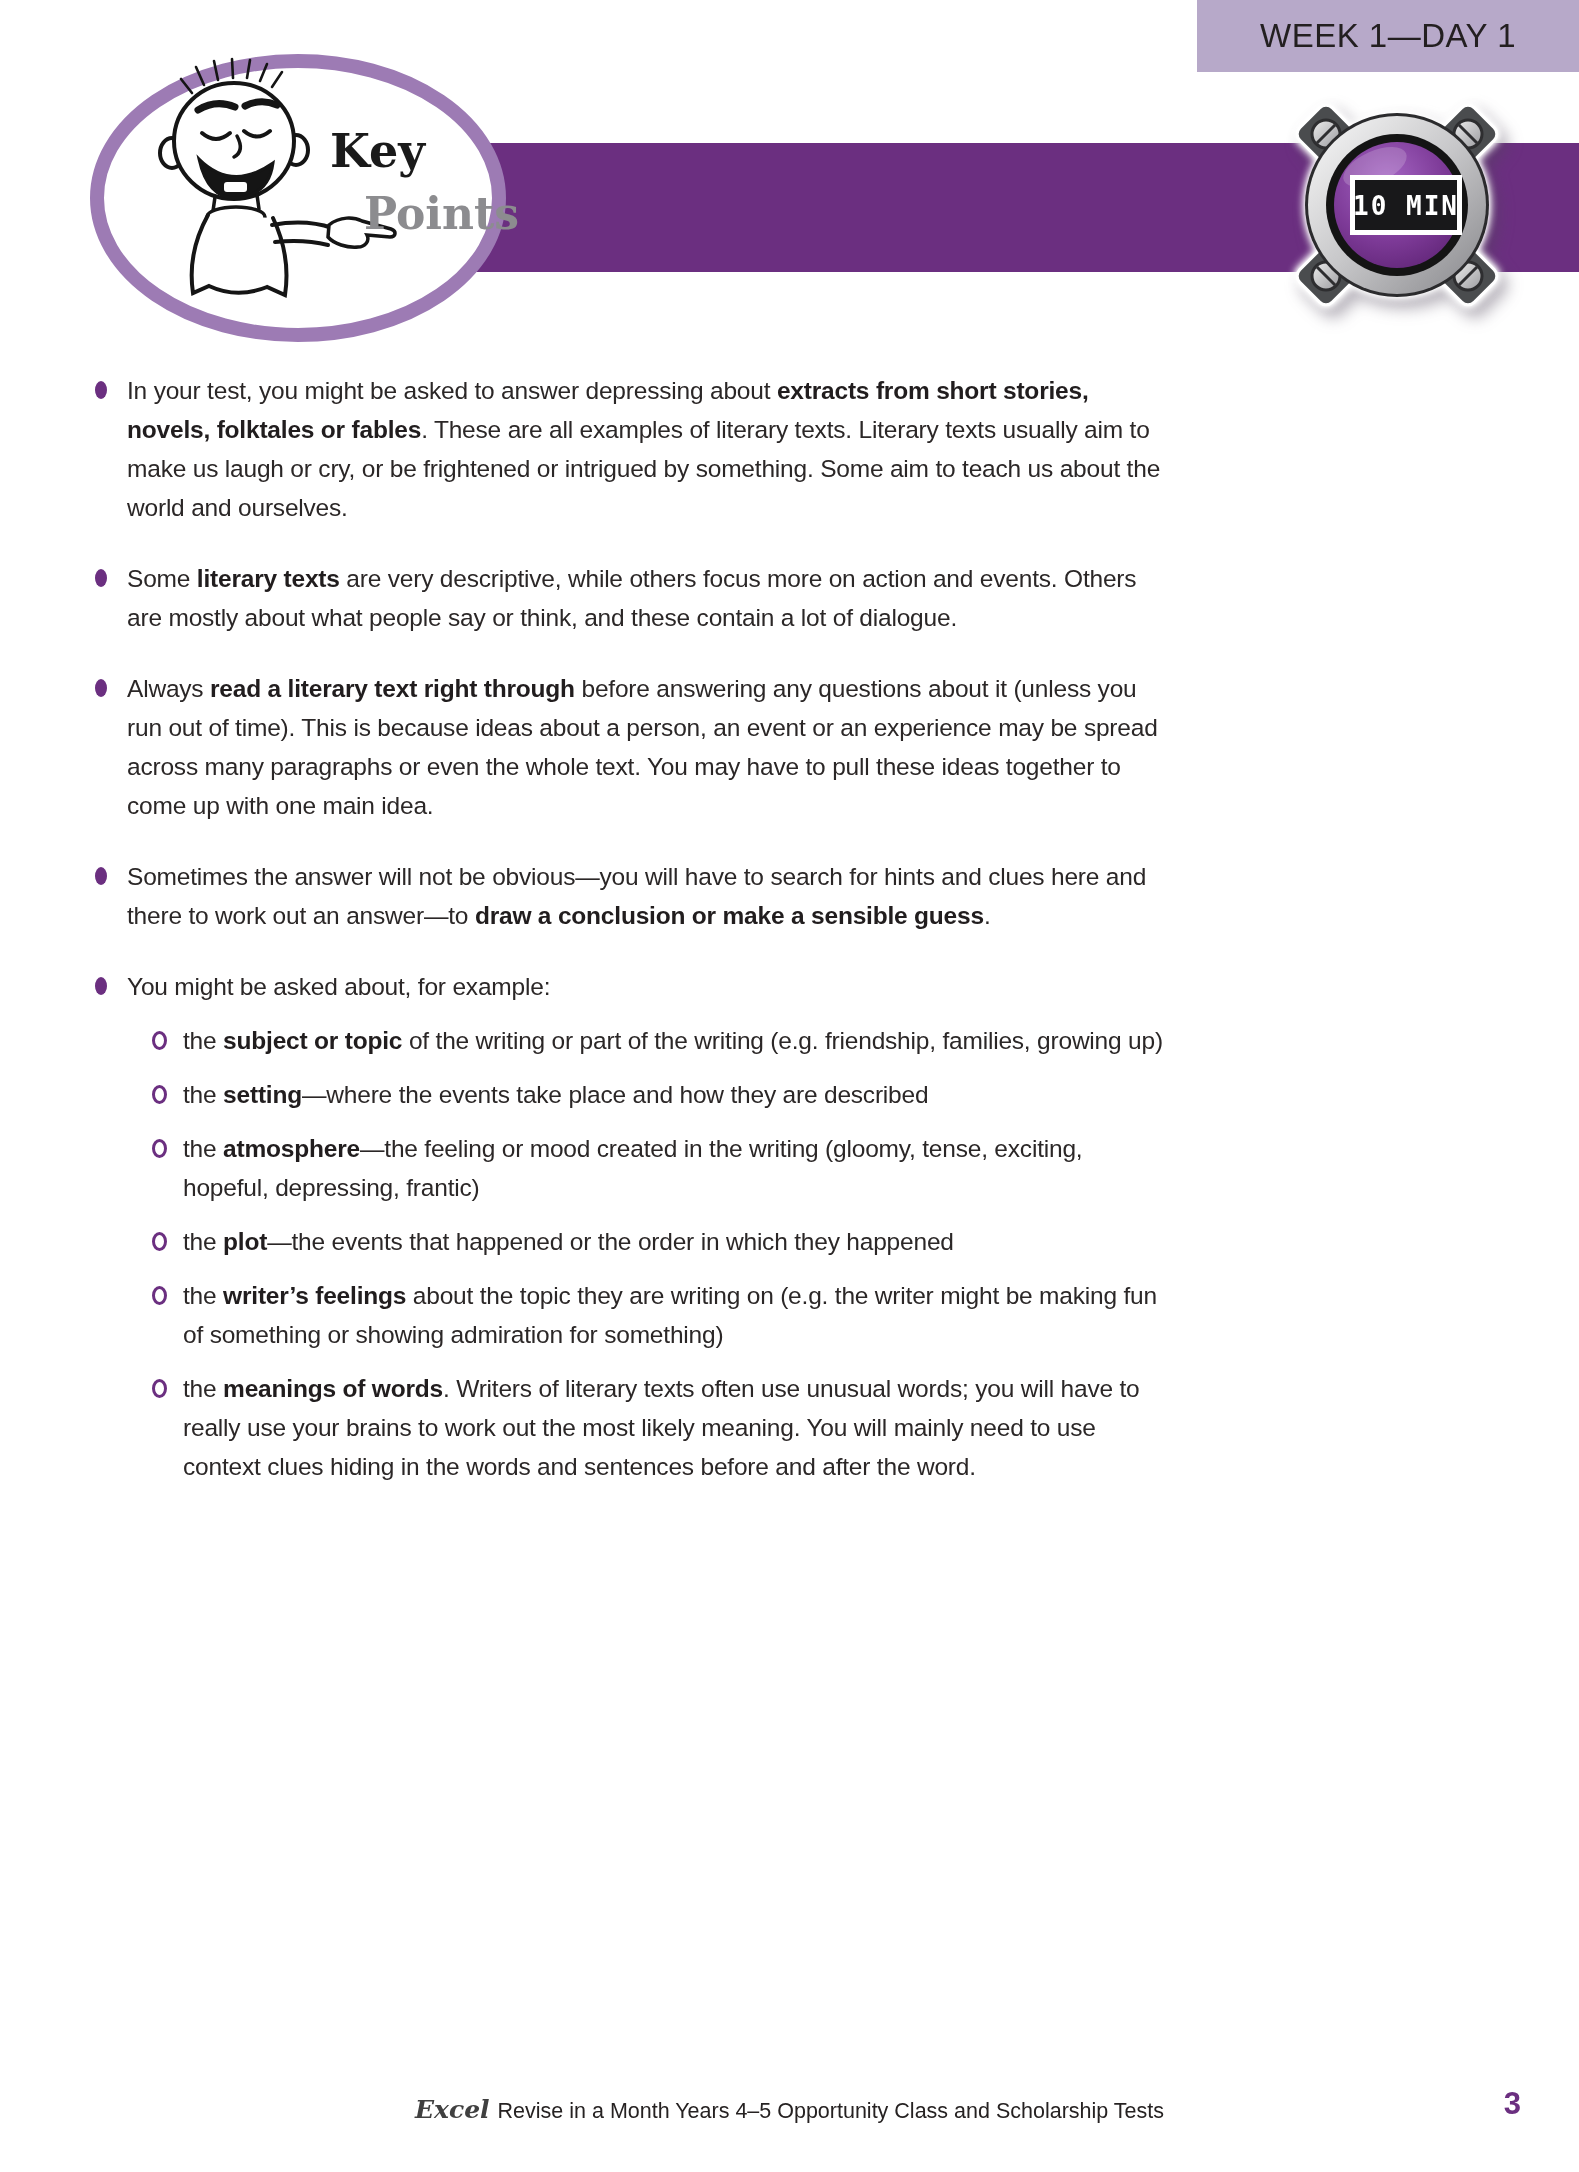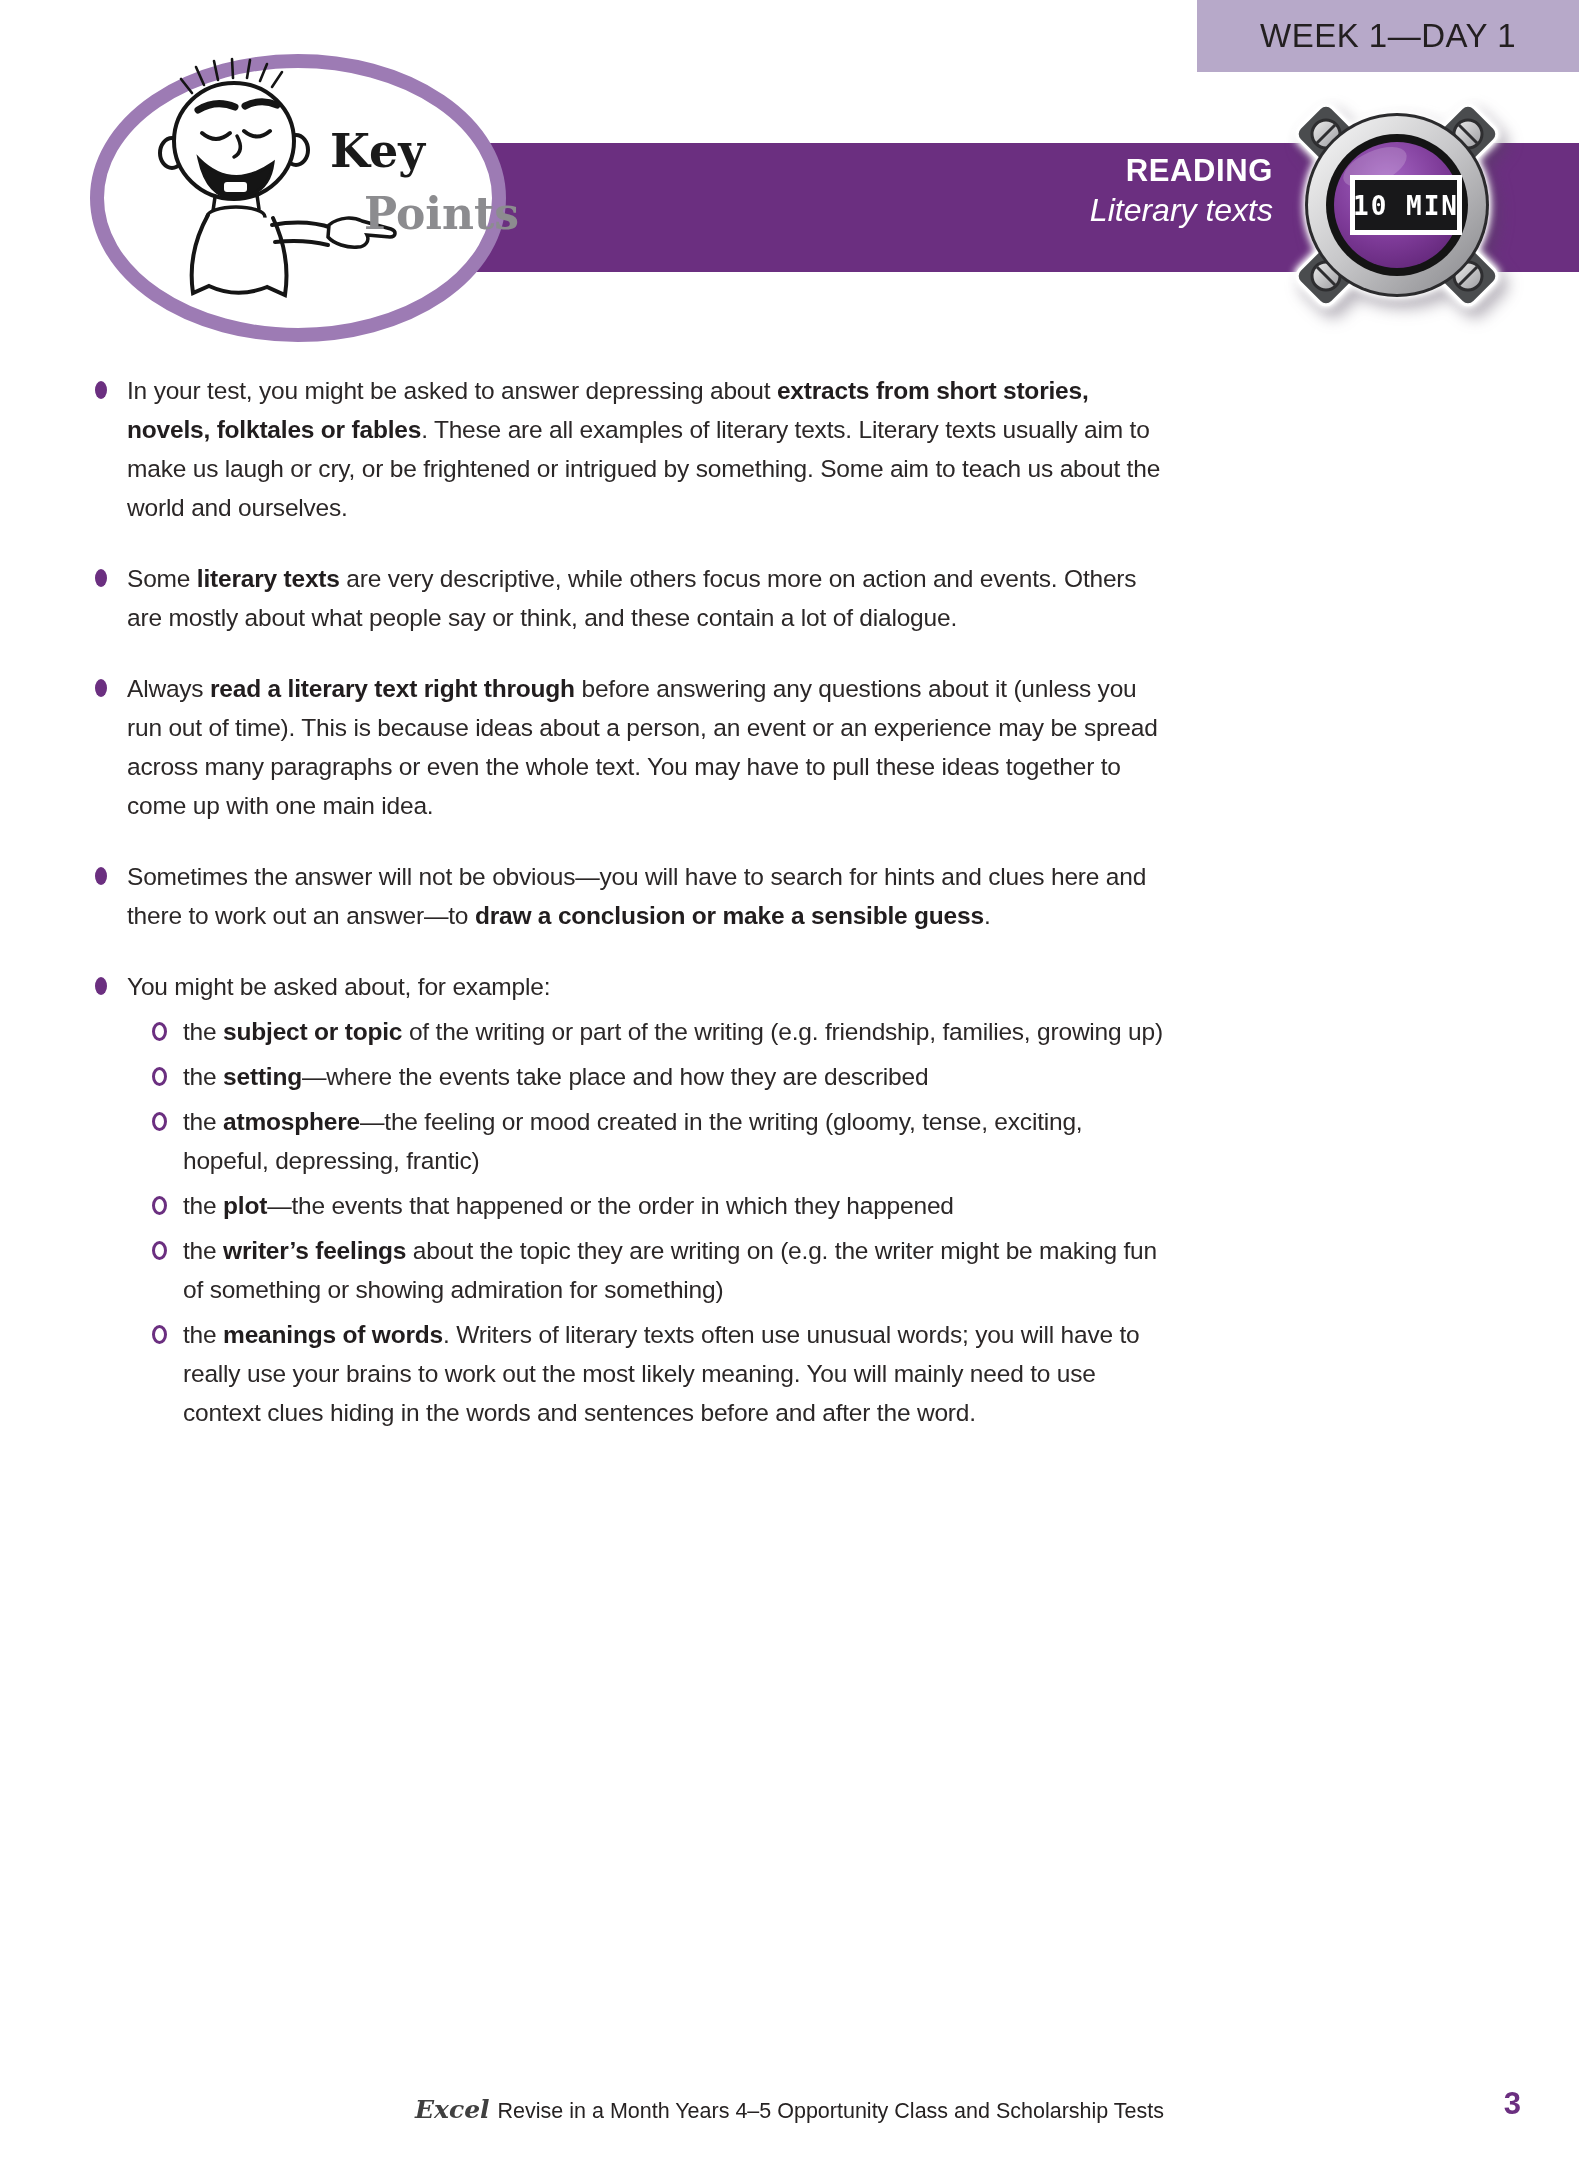--- a/index.html
+++ b/index.html
@@ -27,21 +27,21 @@
              filter:drop-shadow(0 0 4px #fff) drop-shadow(0 0 2px #fff) drop-shadow(7px 9px 7px rgba(80,70,90,.40))}
   .stopwatch text{font-family:"DejaVu Sans Mono","Liberation Mono",monospace;font-weight:700;
                   text-transform:uppercase;letter-spacing:2px}
 
   
   .content{position:absolute;left:95px;top:371px;width:1075px;color:#2b2727;
            font-size:24.5px;line-height:39px;letter-spacing:-0.2px}
   .item{display:flex;align-items:flex-start}
   .item.bullet{margin-top:32px}
   .item.bullet:first-child{margin-top:0}
-  .item.sub{margin-top:6px;padding-left:57px}
+  .item.sub{margin-top:15px;padding-left:57px}
   .marker{flex:none}
   .item.bullet .marker{width:12px;height:18px;border-radius:50%;background:#6b2f80;margin:10px 20px 0 0}
   .item.sub .marker{width:9px;height:13px;border-radius:50%;border:3.5px solid #6b2f80;
                     background:transparent;margin:10px 16px 0 0}
   .txt b{font-weight:700;color:#211d1e}
 
   
   .footer{position:absolute;top:2095px;left:0;width:100%;text-align:center;
           font-size:21.5px;color:#262222}
   .footer .brand{font-family:"DejaVu Serif","Liberation Serif",serif;font-style:italic;
@@ -52,24 +52,20 @@
 <body>
 
 <div class="page">
 
   <div class="week-banner">
     <span>WEEK 1—DAY 1</span>
   </div>
 
   <div class="title-banner"></div>
 
-  <div class="title-text">
-    <div class="title-subject">READING</div>
-    <div class="title-topic">Literary texts</div>
-  </div>
 
   <div class="logo">
     <svg width="424" height="290" viewBox="0 0 424 290">
       <ellipse cx="212" cy="145" rx="201" ry="137" fill="#ffffff" stroke="#9d7bb4" stroke-width="14"></ellipse>
       <g stroke="#151515" fill="none" stroke-linecap="round" stroke-width="3.5">
 
         <g stroke-width="2.6">
           <path d="M106 40 L95 26"></path>
             <path d="M118 32 L110 14"></path>
             <path d="M132 27 L128 8"></path>

